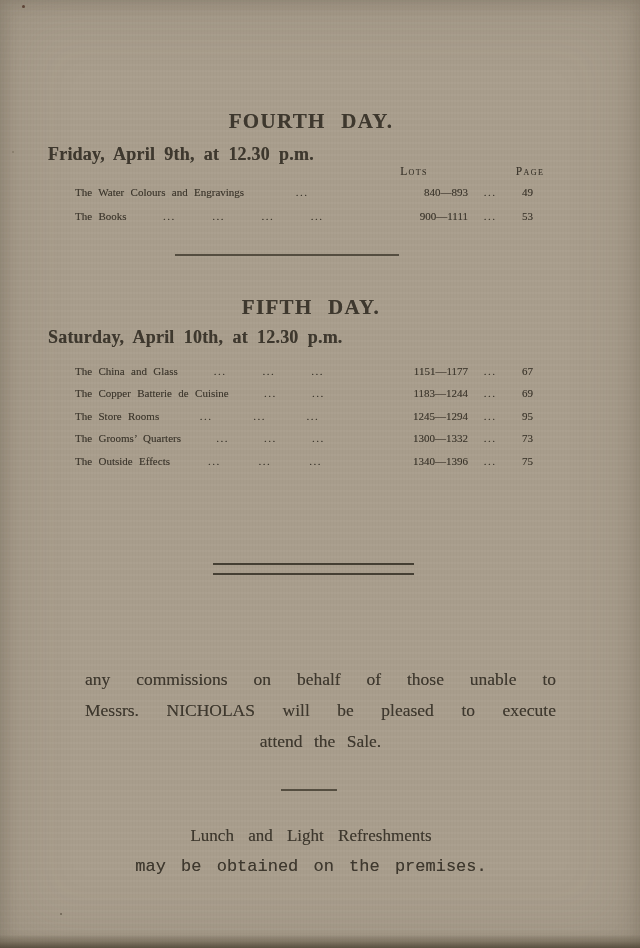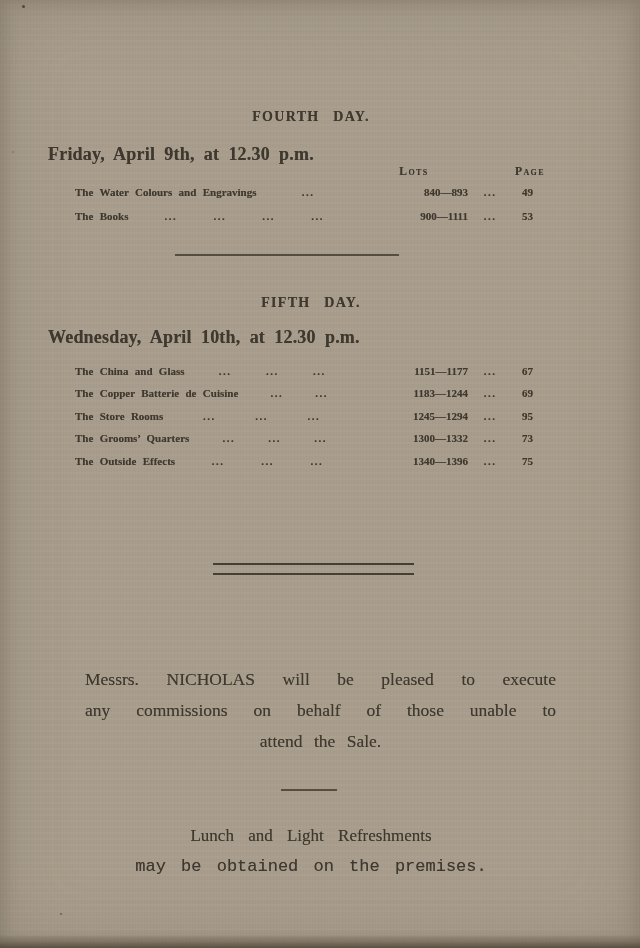--- a/index.html
+++ b/index.html
@@ -18,21 +18,21 @@
   }
   .page::after{
     content:"";position:absolute;left:0;right:0;bottom:0;height:14px;
     background:linear-gradient(180deg, rgba(0,0,0,0), rgba(86,76,58,.45) 60%, rgba(70,61,46,.75));
     pointer-events:none;
   }
   .ink{ text-shadow:0 0 .5px rgba(62,56,46,.55); }
 
   .heading{
     position:absolute;left:0;width:622px;text-align:center;
-    font-size:14px;font-weight:bold;letter-spacing:1.3px;word-spacing:9px;
+    font-size:21px;font-weight:bold;letter-spacing:1.3px;word-spacing:9px;
     text-shadow:0 0 .6px rgba(62,56,46,.6);
   }
   #h4{top:109px;}
   #h5{top:295px;}
 
   .date{
     position:absolute;left:48px;
     font-size:18px;font-weight:bold;word-spacing:4.5px;letter-spacing:.2px;
     text-shadow:0 0 .5px rgba(62,56,46,.6);
   }
@@ -41,21 +41,20 @@
 
   .table{position:absolute;left:48px;width:500px;}
   #t4{top:163px;}
   #t5{top:360px;}
 
   .row{
     display:grid;
     grid-template-columns:auto 1fr 108px 44px 36px;
     align-items:baseline;
     padding-left:27px;
-    font-weight:bold;
   }
   .trow{line-height:24px;font-size:11px;word-spacing:3.6px;text-shadow:0 0 .5px rgba(62,56,46,.5);}
   #t5 .trow{line-height:22.4px;}
   .thead{line-height:17px;}
   .th{
     font-size:11.5px;font-variant:small-caps;letter-spacing:1.4px;
     text-shadow:0 0 .4px rgba(62,56,46,.5);
   }
   .c-label{white-space:nowrap;}
   .c-leader{display:flex;justify-content:space-evenly;overflow:hidden;}
@@ -132,21 +131,21 @@
           <span class="c-lots">900—1111</span>
           <span class="c-dots">...</span>
           <span class="c-page">53</span>
         </div>
       </div>
   </div>
 
   <div class="rule rule-single"></div>
 
   <div class="heading" id="h5">FIFTH DAY.</div>
-  <div class="date" id="d5">Wednesday, April 10th, at 12.30 p.m.</div>
+  <div class="date" id="d5">Saturday, April 10th, at 12.30 p.m.</div>
 
   <div class="table" id="t5">
     <div id="t5body">
         <div class="row trow ink">
           <span class="c-label">The China and Glass</span>
           <span class="c-leader">
             <span class="dotgrp">...</span>
             <span class="dotgrp">...</span>
             <span class="dotgrp">...</span>
           </span>
@@ -196,22 +195,22 @@
           <span class="c-lots">1340—1396</span>
           <span class="c-dots">...</span>
           <span class="c-page">75</span>
         </div>
       </div>
   </div>
 
   <div class="rule rule-double"></div>
 
   <div class="notice">
+    <div class="jline">any commissions on behalf of those unable to</div>
     <div class="jline">Messrs. NICHOLAS will be pleased to execute</div>
-    <div class="jline">any commissions on behalf of those unable to</div>
     <div class="cline">attend the Sale.</div>
   </div>
 
   <div class="rule rule-short"></div>
 
   <div class="refresh">
     <div class="rline1">Lunch and Light Refreshments</div>
     <div class="rline2">may be obtained on the premises.</div>
   </div>
 

